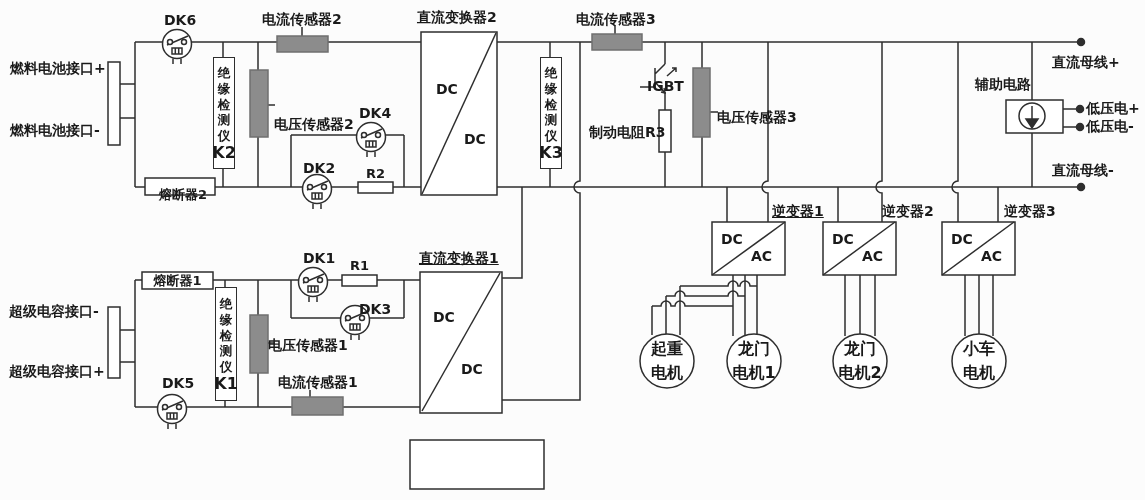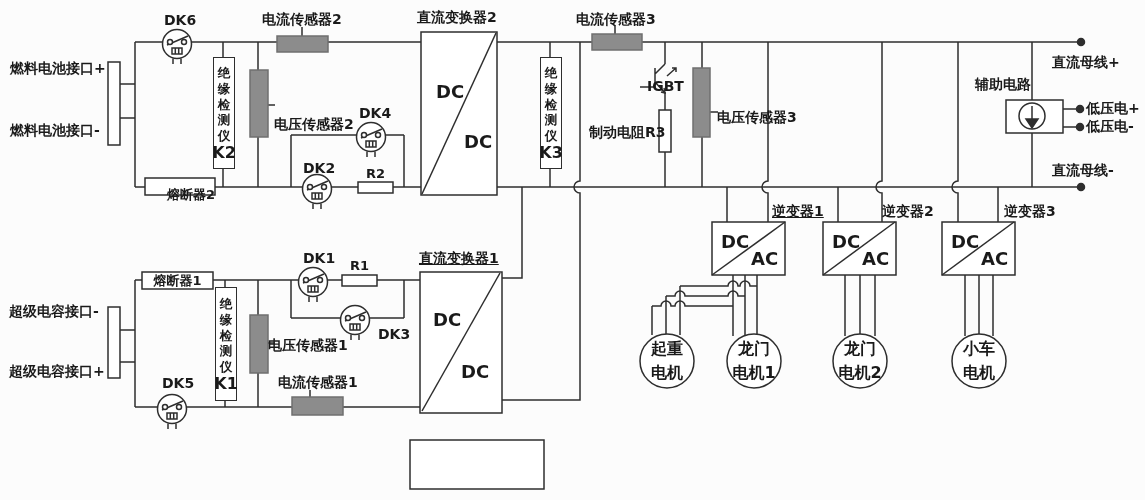--- a/index.html
+++ b/index.html
@@ -12,21 +12,21 @@
   .sm{font-size:13px;}
   .boxtext{position:absolute;display:flex;align-items:center;justify-content:center;
     font-weight:bold;z-index:5;}
   .insul{position:absolute;width:20px;border:1.5px solid #2e2e2e;background:#fff;
     display:flex;flex-direction:column;align-items:center;justify-content:center;
     font-weight:bold;z-index:5;}
   .insul .vchars{width:14px;word-break:break-all;text-align:center;font-size:12.5px;line-height:1.25;}
   .insul .vid{font-size:16px;line-height:1;margin-top:1px;}
   .motor-lbl{position:absolute;width:56px;display:flex;flex-direction:column;align-items:center;
     justify-content:center;font-weight:bold;font-size:16px;line-height:1.5;z-index:5;text-align:center;}
-  .dcac{position:absolute;font-weight:bold;font-size:18px;z-index:5;}
+  .dcac{position:absolute;font-weight:bold;font-size:14px;z-index:5;}
 </style>
 </head>
 <body>
 
 <div id="canvas">
 
   <svg id="wires" width="1145" height="500" viewBox="0 0 1145 500" stroke="#2e2e2e" stroke-width="1.5" fill="none">
     <defs>
       <g id="dk">
         <circle cx="0" cy="2" r="14.5" fill="#ffffff"></circle>
@@ -157,21 +157,21 @@
   </svg>
 
   <div class="lbl" style="left:10px;top:61px;">燃料电池接口+</div>
   <div class="lbl" style="left:10px;top:123px;">燃料电池接口-</div>
   <div class="lbl" style="left:164px;top:13px;">DK6</div>
   <div class="lbl" style="left:262px;top:12px;">电流传感器2</div>
   <div class="lbl" style="left:274px;top:81px;margin-top:36px;">电压传感器2</div>
   <div class="lbl" style="left:359px;top:106px;">DK4</div>
   <div class="lbl" style="left:303px;top:161px;">DK2</div>
   <div class="lbl sm" style="left:366px;top:167px;">R2</div>
-  <div class="boxtext sm" style="left:156px;top:178px;width:70px;height:34px;">熔断器2</div>
+  <div class="boxtext sm" style="left:148px;top:178px;width:70px;height:34px;">熔断器2</div>
 
   <div class="insul" style="left:213px;top:57px;height:110px;">
     <span class="vchars">绝缘检测仪</span>
     <span class="vid">K2</span>
   </div>
 
   <div class="lbl" style="left:417px;top:10px;">直流变换器2</div>
   <div class="dcac" style="left:436px;top:81px;">DC</div>
   <div class="dcac" style="left:464px;top:131px;">DC</div>
 
@@ -223,21 +223,21 @@
   <div class="boxtext sm" style="left:142px;top:272px;width:71px;height:17px;">熔断器1</div>
 
   <div class="insul" style="left:215px;top:287px;height:112px;">
     <span class="vchars">绝缘检测仪</span>
     <span class="vid">K1</span>
   </div>
 
   <div class="lbl" style="left:162px;top:376px;">DK5</div>
   <div class="lbl" style="left:303px;top:251px;">DK1</div>
   <div class="lbl sm" style="left:350px;top:259px;">R1</div>
-  <div class="lbl" style="left:378px;top:302px;margin-top:25px;">DK3</div>
+  <div class="lbl" style="left:359px;top:302px;">DK3</div>
   <div class="lbl" style="left:268px;top:338px;">电压传感器1</div>
   <div class="lbl" style="left:278px;top:375px;">电流传感器1</div>
 
   <div class="lbl" style="left:419px;top:251px;text-decoration:underline;">直流变换器1</div>
   <div class="dcac" style="left:433px;top:309px;">DC</div>
   <div class="dcac" style="left:461px;top:361px;">DC</div>
 
 
 </div>
 

